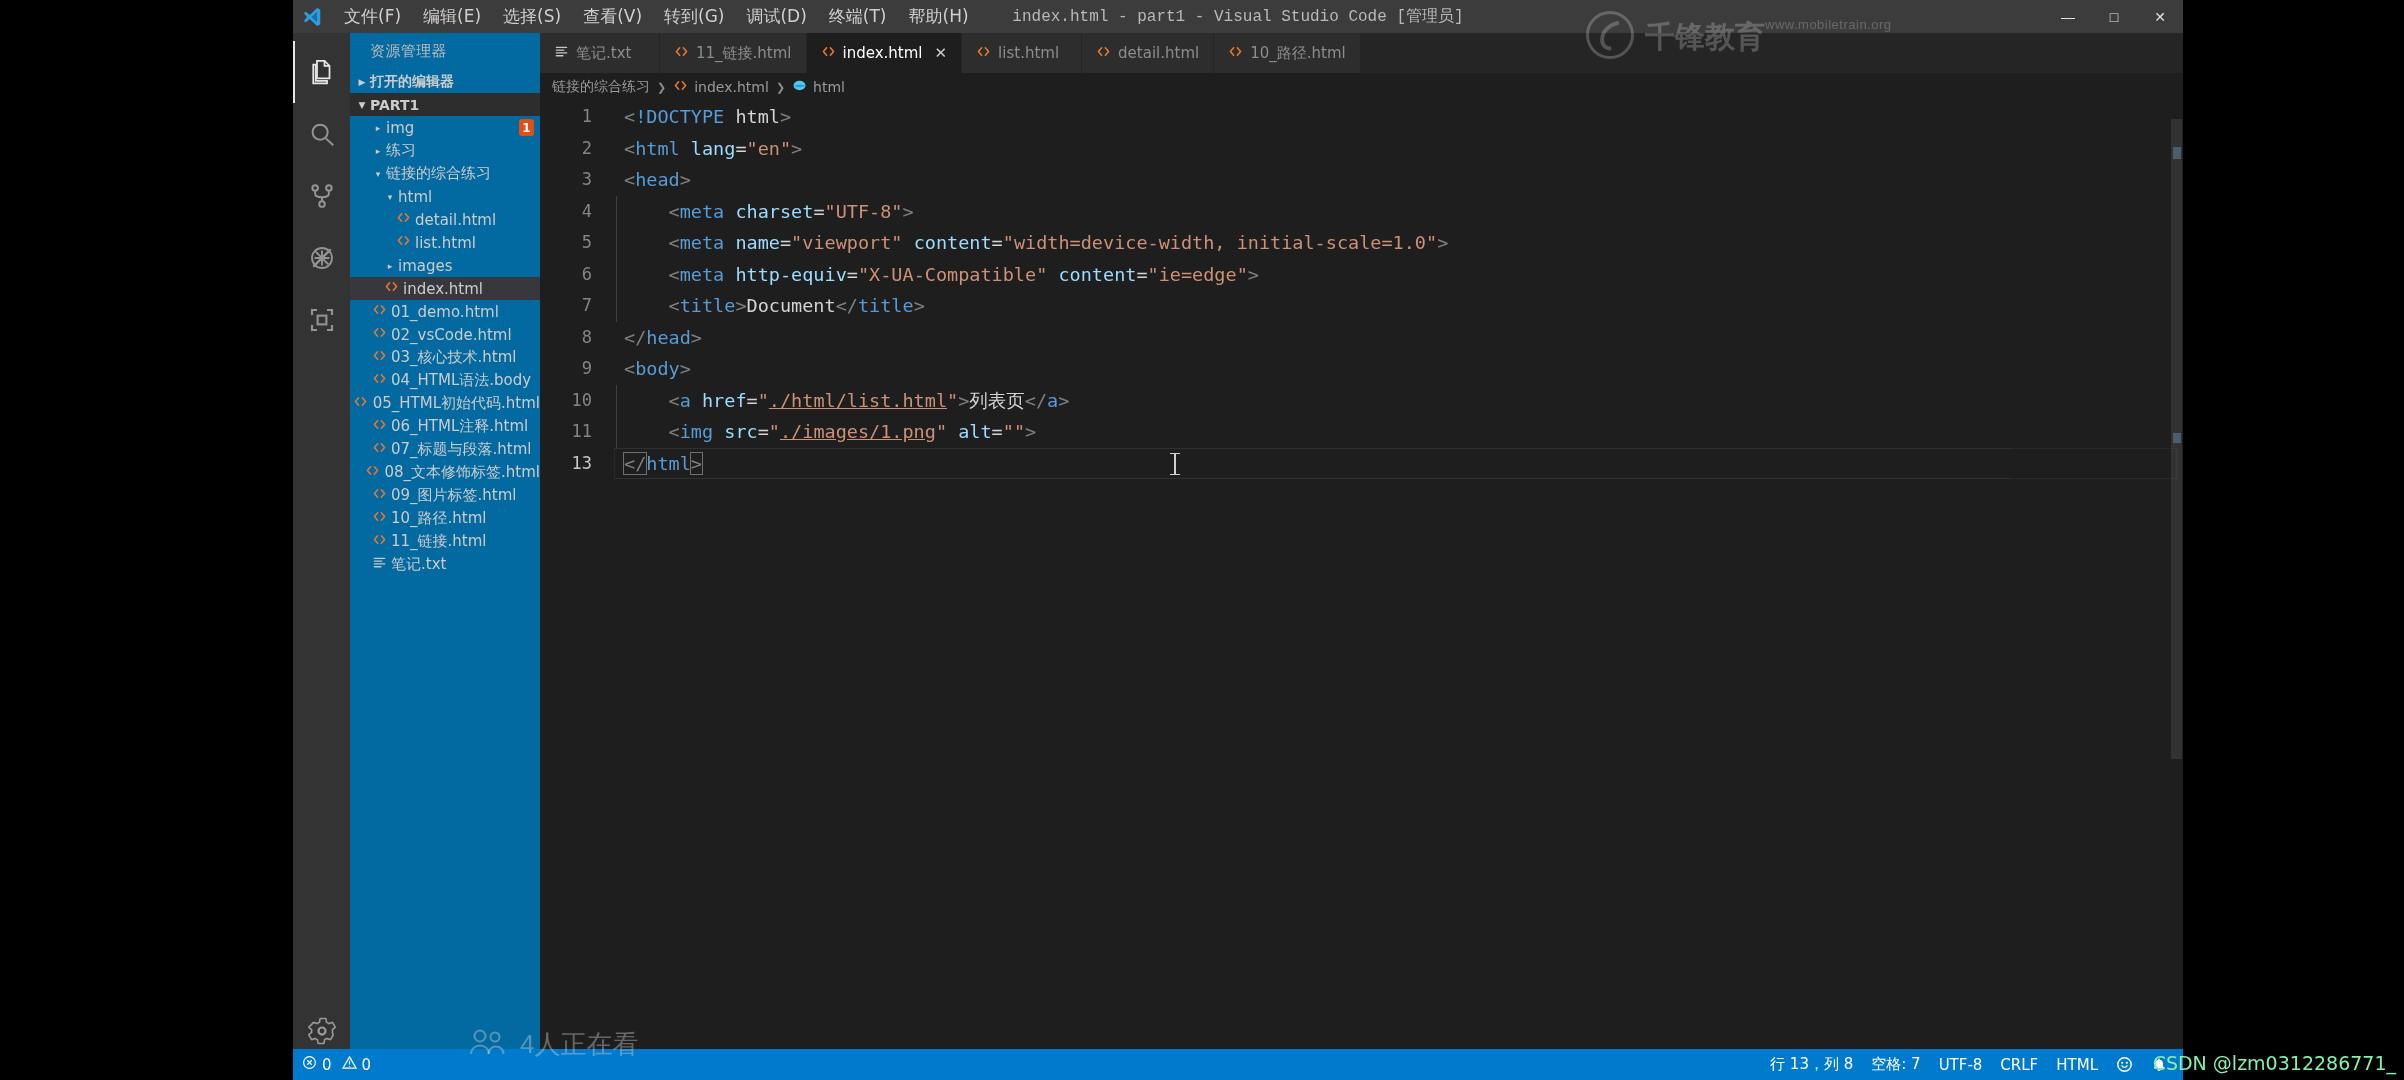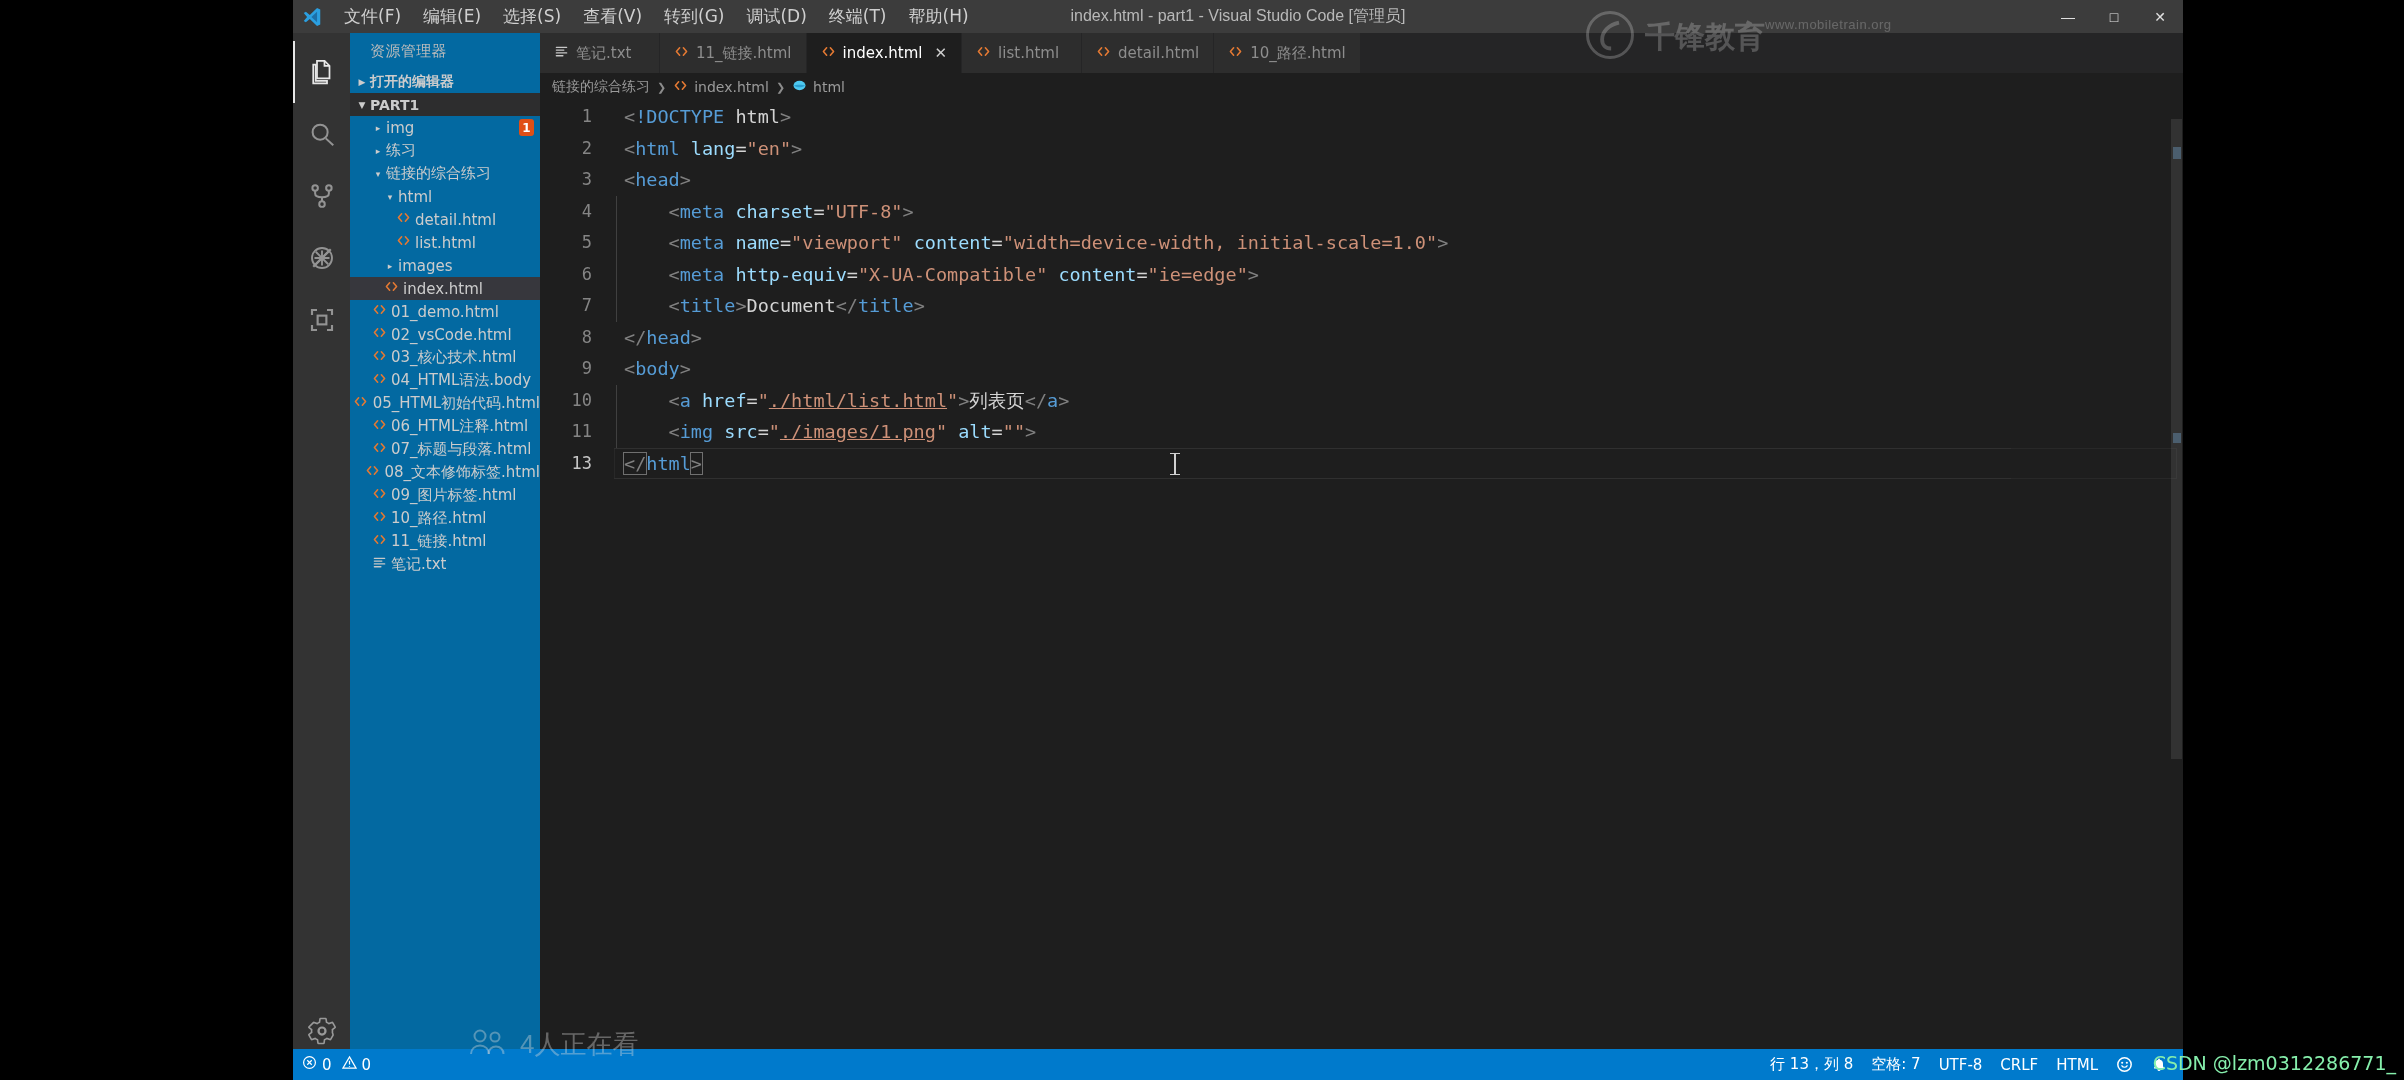--- a/index.html
+++ b/index.html
@@ -29,21 +29,21 @@
     position: relative;
   }
   .vs-logo svg { display:block; }
   .menu-item {
     padding: 4px 11px; font-size: 17px; color: #cfcfcf; white-space: nowrap;
     font-family: "DejaVu Sans", sans-serif;
   }
   #window-title {
     position: absolute; left: 0; right: 0; text-align: center;
     font-size: 16px; color: #b9b9b9; pointer-events: none;
-    font-family: Liberation Sans, sans-serif;
+    font-family: Liberation Mono, monospace;
   }
   #win-controls {
     position: absolute; right: 0; top: 0; height: 33px; display: flex;
     align-items: center; z-index: 5;
   }
   .win-btn {
     width: 46px; height: 33px; display: flex; align-items: center;
     justify-content: center; color: #e0e0e0; font-size: 14px;
   }
 

